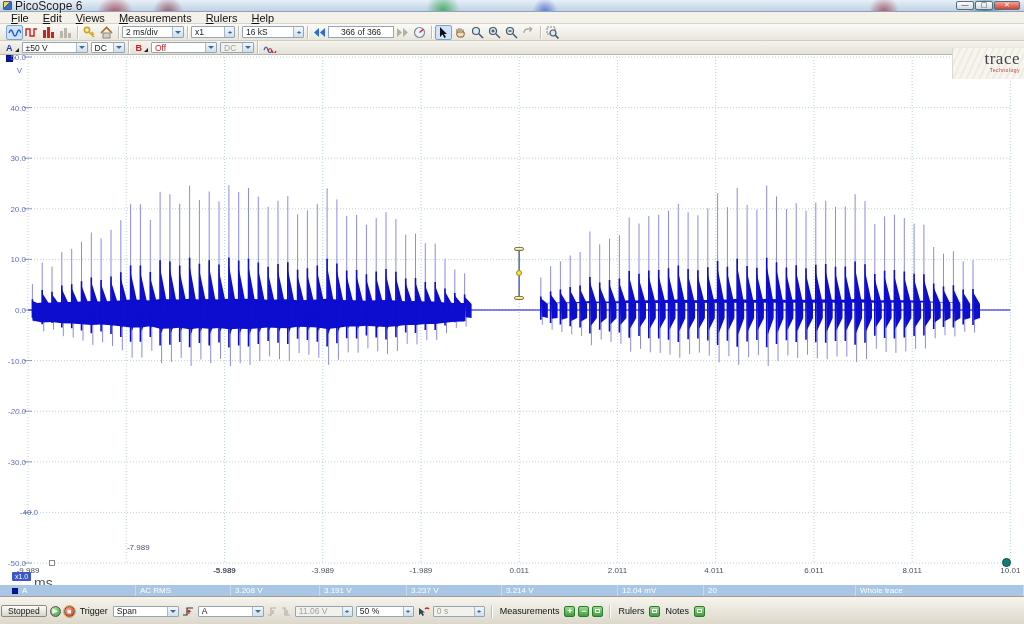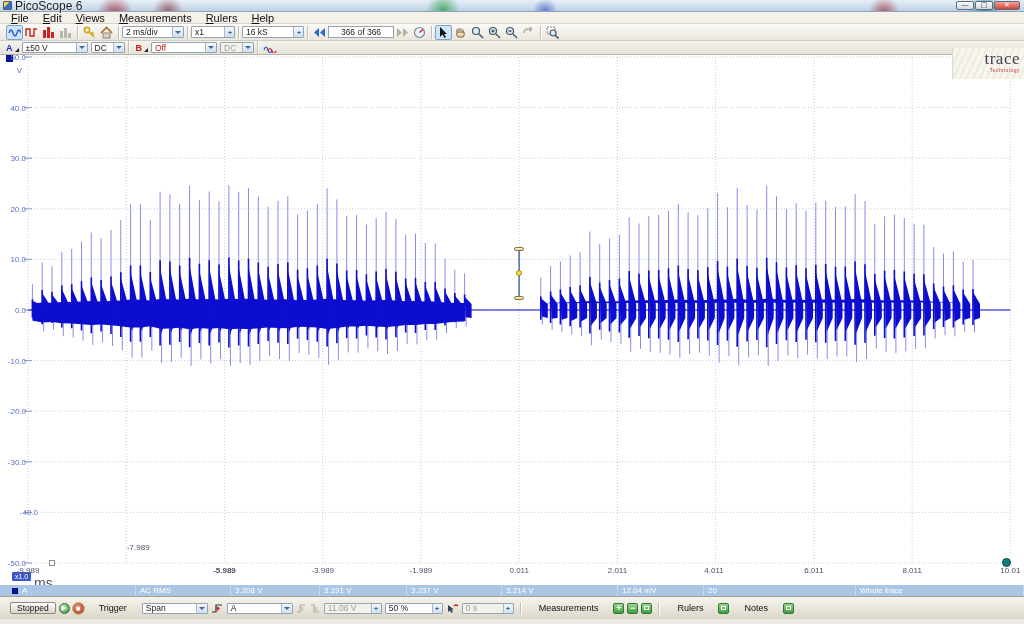--- a/index.html
+++ b/index.html
@@ -70,26 +70,26 @@
   
   .meas{font-size:8px;color:#fff}
   .meas-head,.meas-row{display:grid;grid-template-columns:136px 95px 89px 87px 95px 116px 86px 152px auto}
   .meas-head{height:13px;background:linear-gradient(#97a2ae,#7d8a98);border-top:1px solid #6d7a88}
   .meas-row{height:11px;background:#a9c7e5}
   .meas-head>div,.meas-row>div{padding-left:4px;display:flex;align-items:center;border-right:1px solid rgba(255,255,255,.35);overflow:hidden}
   .meas-head>div:first-child,.meas-row>div:first-child{padding-left:12px}
   .meas .wrap{width:42px;line-height:1.05;white-space:normal;font-size:7.5px}
   .swatch{width:6px;height:6px;background:#0a17ae;border:1px solid #06106e;margin-right:4px;flex:none}
   
-  .statusbar{height:23px;background:linear-gradient(#f6f4ee,#dcd7ca);border-top:1px solid #a39e91;display:flex;align-items:center;padding-left:10px;font-size:9px;color:#111;gap:3px}
+  .statusbar{height:29px;background:linear-gradient(#f6f4ee,#dcd7ca);border-top:1px solid #a39e91;display:flex;align-items:center;padding-left:1px;font-size:9px;color:#111;gap:3px}
   .sbtn{height:12px;padding:0 6px;font-size:8.5px;display:flex;align-items:center;background:linear-gradient(#fdfdfc,#d9d5c9);border:1px solid #8f8a7d;border-radius:2px}
   .circ{width:11px;height:11px;border-radius:50%;display:flex;align-items:center;justify-content:center;font-size:7px;color:#fff;border:1px solid #555}
   .go{background:radial-gradient(circle at 35% 30%,#a9e89a,#2f9e32)}
   .stop{background:radial-gradient(circle at 35% 30%,#ff9f8a,#d2301c);outline:1px solid #e8a23c}
-  .slabel{margin:0 12px}
+  .slabel{margin:0 2px}
   .greenbtn{width:11px;height:11px;border:1px solid #2c7a2c;border-radius:2px;background:linear-gradient(#9bd894,#3f9c3f);color:#fff;font-size:9px;line-height:9px;text-align:center;font-weight:bold}
   .greenbtn .sq{display:block;width:5px;height:4px;border:1px solid #fff;margin:2.5px auto 0}
   .edge-ico{display:flex;align-items:center}
 </style>
 </head>
 <body>
 
 <div class="titlebar">
   <div class="app-icon"></div>
   <span class="app-title">PicoScope 6</span>

